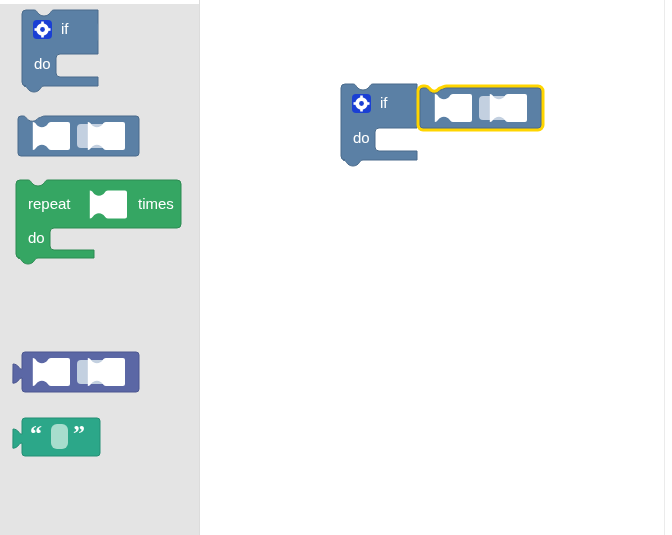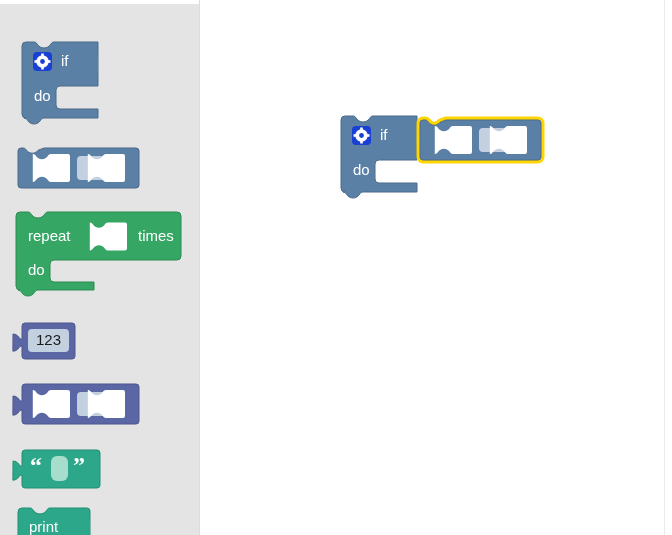--- a/index.html
+++ b/index.html
@@ -52,21 +52,20 @@
   }
   .flyout-edge {
     position: absolute;
     left: 199px; top: 0;
     width: 1px; height: 535px;
     background: #dcdcdc;
   }
   
   .block {
     position: absolute;
-    margin-top: 32px;
   }
   .block svg {
     display: block;
     overflow: visible;
   }
   
   .blk-text {
     fill: #ffffff;
     font-family: "Liberation Sans", sans-serif;
     font-size: 15px;
@@ -199,27 +198,20 @@
         <text class="blk-text" x="12" y="25">repeat</text>
 
         <g>
           <path d="M30,11 L47,11 a2,2 0 0 1 2,2 L49,37 a2,2 0 0 1 -2,2 L30,39 c-2,0 -2.4,-1 -3.4,-2.2 c-1.3,-1.6 -3,-3 -5.7,-3 c-2.7,0 -4.4,1.4 -5.7,3 C14.2,38 13.8,39 11.8,39 L11.8,11 c2,0 2.4,1 3.4,2.2 c1.3,1.6 3,3 5.7,3 c2.7,0 4.4,-1.4 5.7,-3 C27.6,12 28,11 30,11 Z" transform="translate(62,-0.5)" fill="#ffffff"></path>
         </g>
         <text class="blk-text" x="122" y="25">times</text>
         <text class="blk-text" x="12" y="59">do</text>
       </svg>
     </div>
 
-    <div class="block" style="left:14px; top:290px;">
-      <svg width="70" height="42" viewBox="0 0 70 42">
-        <path d="M8,4 a3,3 0 0 1 3,-3 L58,1 a3,3 0 0 1 3,3 L61,34 a3,3 0 0 1 -3,3 L11,37 a3,3 0 0 1 -3,-3 L8,24 c-2,0 -2.4,1 -3.4,2.2 c-1.3,1.6 -3,3 -5.7,3 L-1,12 c2.7,0 4.4,1.4 5.7,3 C5.6,16.2 6,17.2 8,17.2 Z" fill="#5b67a5" stroke="#4c5790" stroke-width="1"></path>
-        <rect x="14" y="7" width="41" height="23" rx="4" fill="#c3d0e0"></rect>
-        <text class="field-text num" x="34.5" y="19">123</text>
-      </svg>
-    </div>
 
     <div class="block" style="left:14px; top:348px;">
       <svg width="132" height="50" viewBox="0 0 132 50">
         <path d="M8,7 a3,3 0 0 1 3,-3 L122,4 a3,3 0 0 1 3,3 L125,41 a3,3 0 0 1 -3,3 L11,44 a3,3 0 0 1 -3,-3 L8,30 c-2,0 -2.4,1 -3.4,2.2 c-1.3,1.6 -3,3 -5.7,3 L-1,16 c2.7,0 4.4,1.4 5.7,3 C5.6,20.2 6,21.2 8,21.2 Z" fill="#5b67a5" stroke="#4c5790" stroke-width="1"></path>
         <g>
           <path d="M30,10 L47,10 a2,2 0 0 1 2,2 L49,36 a2,2 0 0 1 -2,2 L30,38 c-2,0 -2.4,-1 -3.4,-2.2 c-1.3,-1.6 -3,-3 -5.7,-3 c-2.7,0 -4.4,1.4 -5.7,3 C14.2,37 13.8,38 11.8,38 L11.8,10 c2,0 2.4,1 3.4,2.2 c1.3,1.6 3,3 5.7,3 c2.7,0 4.4,-1.4 5.7,-3 C27.6,11 28,10 30,10 Z" transform="translate(7,0)" fill="#ffffff"></path>
         </g>
         <g>
           <rect x="63" y="12" width="45" height="24" rx="4" fill="#c3d0e0"></rect>
           <text class="field-text" x="79" y="25">+</text>
@@ -234,25 +226,17 @@
     <div class="block" style="left:14px; top:416px;">
       <svg width="95" height="44" viewBox="0 0 95 44">
         <path d="M8,5 a3,3 0 0 1 3,-3 L83,2 a3,3 0 0 1 3,3 L86,37 a3,3 0 0 1 -3,3 L11,40 a3,3 0 0 1 -3,-3 L8,27 c-2,0 -2.4,1 -3.4,2.2 c-1.3,1.6 -3,3 -5.7,3 L-1,13 c2.7,0 4.4,1.4 5.7,3 C5.6,17.2 6,18.2 8,18.2 Z" fill="#2ca789" stroke="#238f74" stroke-width="1"></path>
         <text class="quote" x="16" y="19">“</text>
         <rect x="37" y="8" width="17" height="25" rx="6" fill="#a7ddcd"></rect>
         <text class="field-text" x="45.5" y="21"></text>
         <text class="quote" x="59" y="19">”</text>
       </svg>
     </div>
 
-    <div class="block" style="left:18px; top:476px;">
-      <svg width="90" height="48" viewBox="0 0 90 48">
-        <path d="M0,4 a4,4 0 0 1 4,-4 L12,0 c2,0 2.5,1.2 3.6,2.6 c1.4,1.8 3.2,3.4 6.4,3.4 c3.2,0 5,-1.6 6.4,-3.4 C29.5,1.2 30,0 32,0 L69,0 a3,3 0 0 1 3,3 L72,34 a3,3 0 0 1 -3,3 L22,37 c-2,0 -2.5,1.2 -3.6,2.6 c-1.4,1.8 -3.2,3.4 -6.4,3.4 c-3.2,0 -5,-1.6 -6.4,-3.4 C4.5,38.2 4,37 2,37 L4,37 a4,4 0 0 1 -4,-4 Z" fill="#2ca789" stroke="#238f74" stroke-width="1"></path>
-
-        <path d="M72,9 c0,2 -1.2,2.5 -2.6,3.6 c-1.8,1.4 -3.4,3.2 -3.4,6.4 c0,3.2 1.6,5 3.4,6.4 C70.8,26.5 72,27 72,29 Z" fill="#2ca789"></path>
-        <text class="blk-text" x="11" y="20">print</text>
-      </svg>
-    </div>
 
     <div class="flyout-edge"></div>
   </div>
 
 </div>
 
 </body></html>

